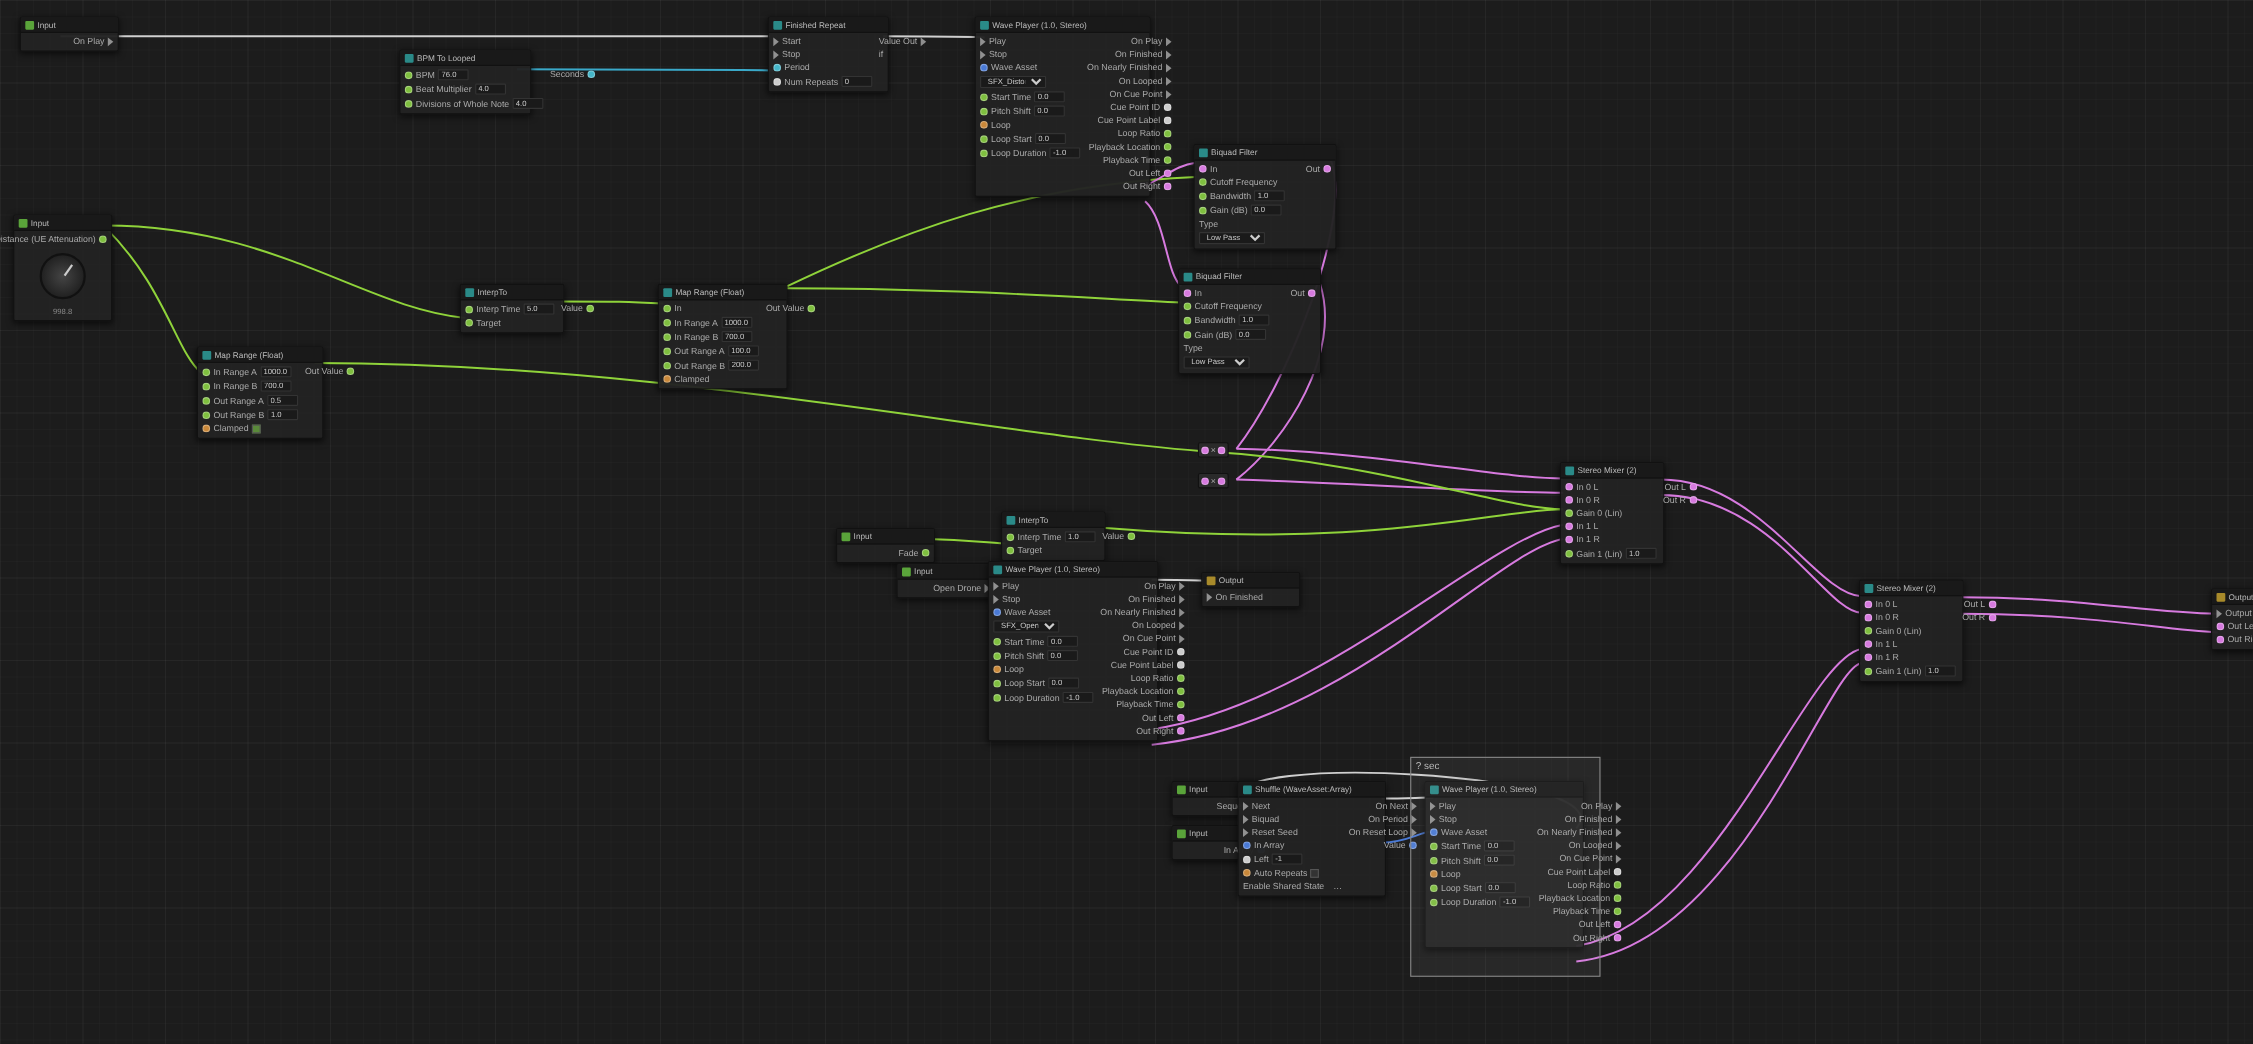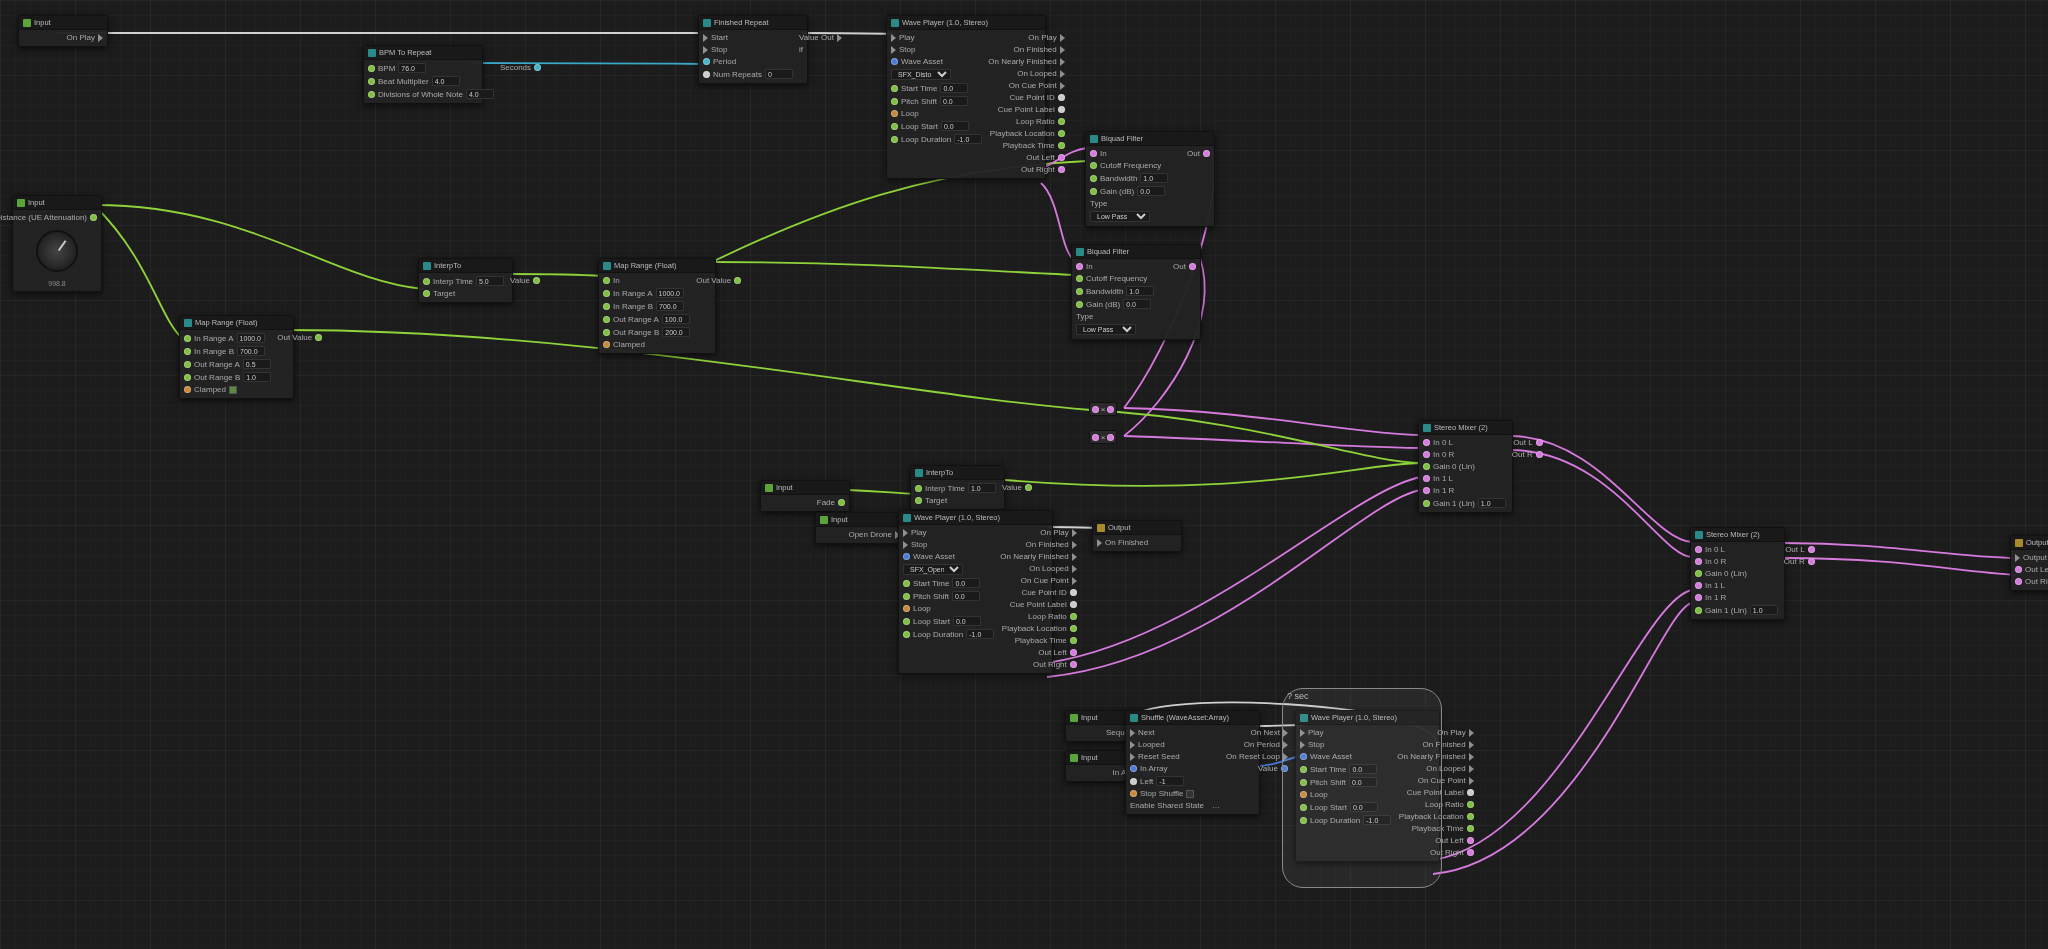--- a/index.html
+++ b/index.html
@@ -158,21 +158,21 @@
 
   <path class="w-pink" d="M1433,860 C1560,840 1640,600 1692,590"></path>
   <path class="w-pink" d="M1433,874 C1580,860 1660,608 1692,603"></path>
 
   <path class="w-pink" d="M1783,543 C1890,543 1950,557 2016,558"></path>
   <path class="w-pink" d="M1783,558 C1900,558 1960,572 2016,575"></path>
 
   <path class="w-white" d="M1433,753 C1480,700 1100,685 1132,726"></path>
 </svg>
 
-<div class="selbox" style="left:1282px;top:688px;width:160px;height:200px;border-radius:21px;">
+<div class="selbox" style="left:1282px;top:688px;width:173px;height:200px;">
   <span class="lbl">? sec</span>
 </div>
 
 <div class="node" style="left:18px;top:15px;width:42px;">
   <div class="title">
       <span class="ticon ti-green"></span>
       <span>Input</span>
     </div>
   <div class="body">
       <div class="col">
@@ -195,21 +195,21 @@
         <span class="pin p-green"></span>
       </div>
     <div class="knob"></div>
     <div class="knob-label">998.8</div>
   </div>
 </div>
 
 <div class="node" style="left:363px;top:45px;width:120px;">
   <div class="title">
       <span class="ticon ti-teal"></span>
-      <span>BPM To Repeat</span>
+      <span>BPM To Looped</span>
     </div>
   <div class="body">
     <div class="col">
       <div class="row">
           <span class="pin p-green"></span>
           <span>BPM</span>
           <input class="v" value="76.0" style="">
         </div>
       <div class="row">
           <span class="pin p-green"></span>
@@ -870,38 +870,38 @@
       <span>Shuffle (WaveAsset:Array)</span>
     </div>
   <div class="body">
     <div class="col">
       <div class="row">
           <span class="pin tri"></span>
           <span>Next</span>
         </div>
       <div class="row">
           <span class="pin tri"></span>
-          <span>Looped</span>
+          <span>Biquad</span>
         </div>
       <div class="row">
           <span class="pin tri"></span>
           <span>Reset Seed</span>
         </div>
       <div class="row">
           <span class="pin p-blue"></span>
           <span>In Array</span>
         </div>
       <div class="row">
           <span class="pin p-white"></span>
           <span>Left</span>
           <input class="v" value="-1" style="">
         </div>
       <div class="row">
           <span class="pin p-orange"></span>
-          <span>Stop Shuffle</span>
+          <span>Auto Repeats</span>
           <span class="cb"></span>
         </div>
       <div class="row"><span>Enable Shared State</span>&nbsp;<span>…</span></div>
     </div>
     <div class="col">
       <div class="row r">
           <span>On Next</span>
           <span class="pin tri"></span>
         </div>
       <div class="row r">

